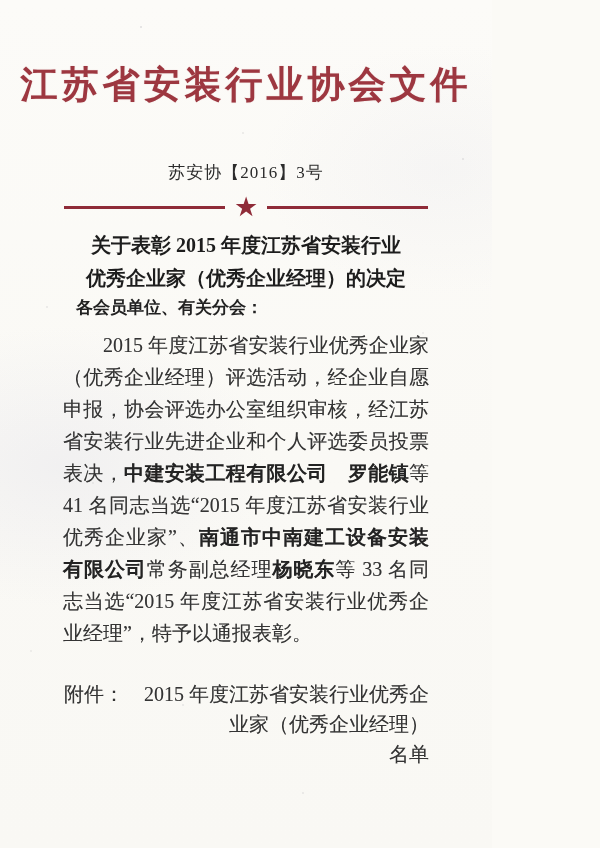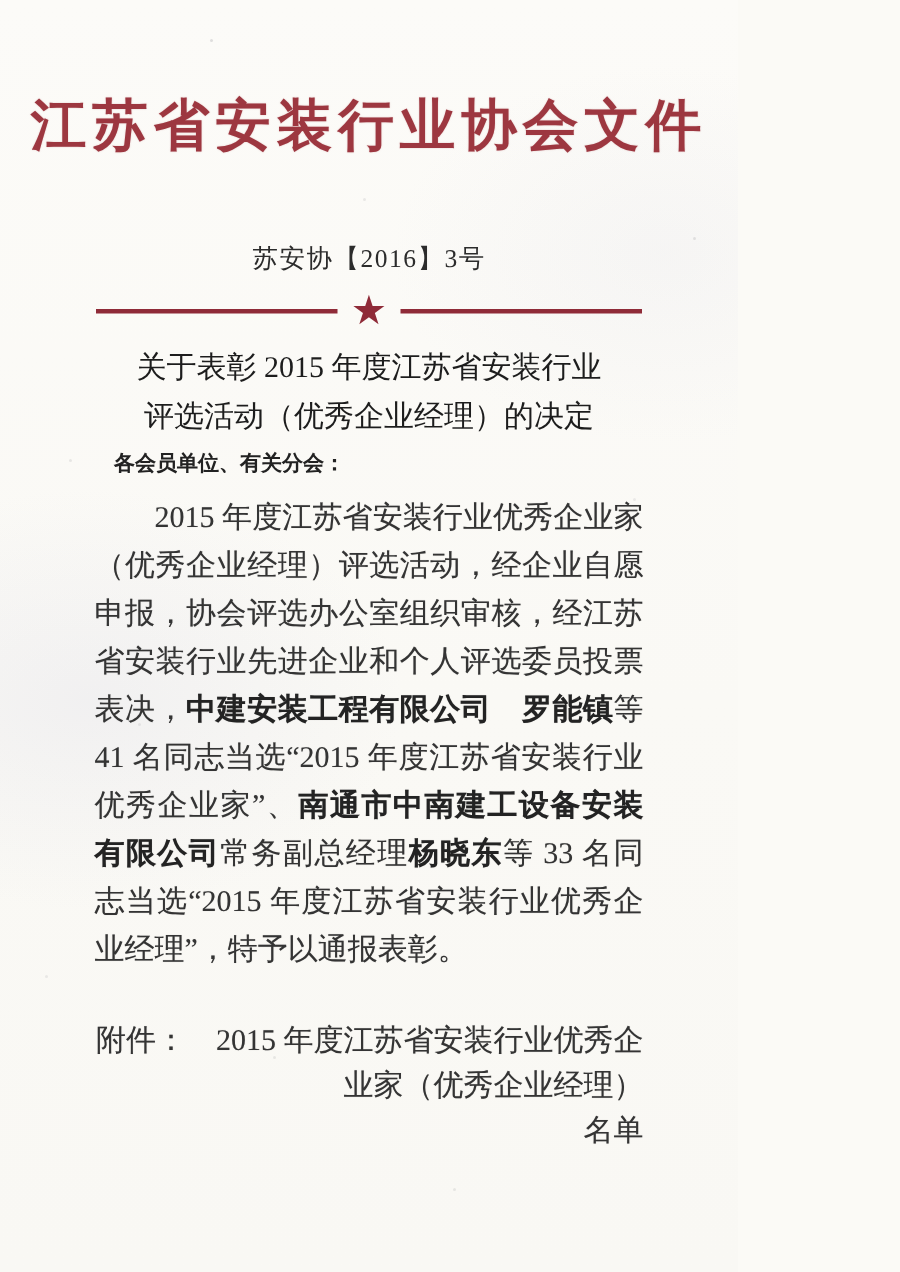--- a/index.html
+++ b/index.html
@@ -62,29 +62,29 @@
   .divider .star {
     color: #8f2b38;
     font-size: 27px;
     line-height: 27px;
     margin: 0 9px;
   }
   .doc-title {
     margin-top: 8px;
     text-align: center;
     font-size: 20px;
-    font-weight: normal;
+    font-weight: bold;
     line-height: 33px;
     color: #1d1d1d;
   }
   .salutation {
     margin: 2px 64px 0;
     font-family: "Liberation Sans", "DejaVu Sans", sans-serif;
     font-weight: bold;
-    font-size: 14px;
+    font-size: 17px;
     line-height: 22px;
     color: #222;
     text-indent: 12px;
   }
   .para {
     margin: 0 63px;
     font-size: 20px;
     line-height: 32px;
     text-align: justify;
     color: #343434;
@@ -110,21 +110,21 @@
   <div class="doc-number">苏安协【2016】3号</div>
 
   <div class="divider">
     <span class="line"></span>
     <span class="star">★</span>
     <span class="line"></span>
   </div>
 
   <div class="doc-title">
     <div>关于表彰 2015 年度江苏省安装行业</div>
-    <div>评选活动（优秀企业经理）的决定</div>
+    <div>优秀企业家（优秀企业经理）的决定</div>
   </div>
 
   <p class="salutation">各会员单位、有关分会：</p>
 
   <p class="para indent first"><span>2015 年度江苏省安装行业优秀企业家（优秀企业经理）评选活动，经企业自愿申报，协会评选办公室组织审核，经江苏省安装行业先进企业和个人评选委员投票表决，</span><span class="b">中建安装工程有限公司　罗能镇</span><span>等 41 名同志当选“2015 年度江苏省安装行业优秀企业家”、</span><span class="b">南通市中南建工设备安装有限公司</span><span>常务副总经理</span><span class="b">杨晓东</span><span>等 33 名同志当选“2015 年度江苏省安装行业优秀企业经理”，特予以通报表彰。</span></p>
 
 
   <p class="para attachment"><span>附件：　2015 年度江苏省安装行业优秀企业家（优秀企业经理）</span><br><span>名单</span></p>
 </div>
 

